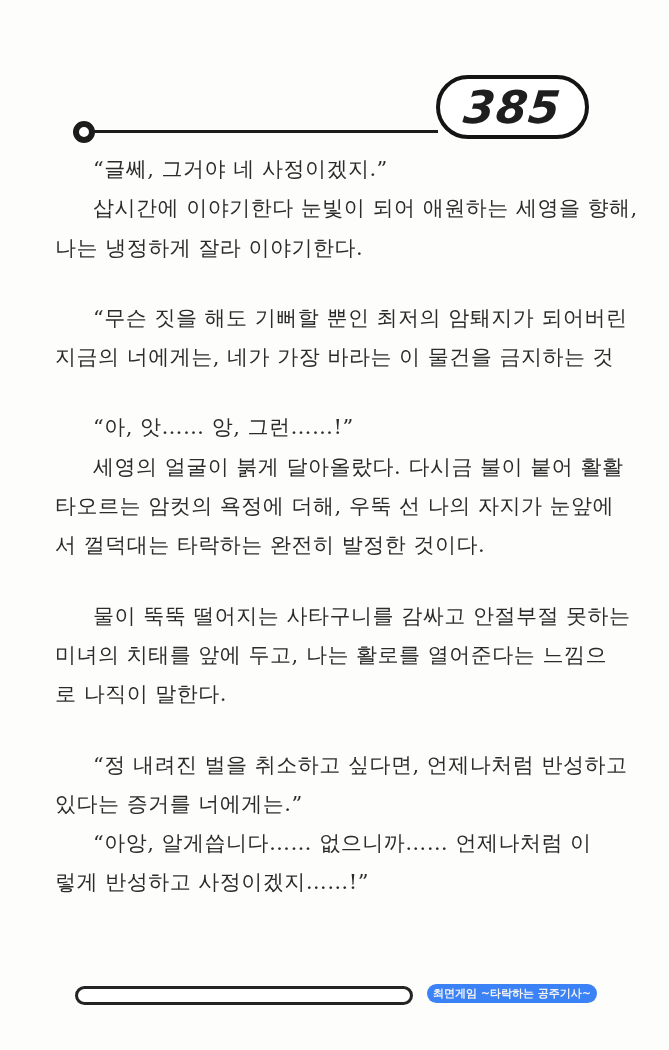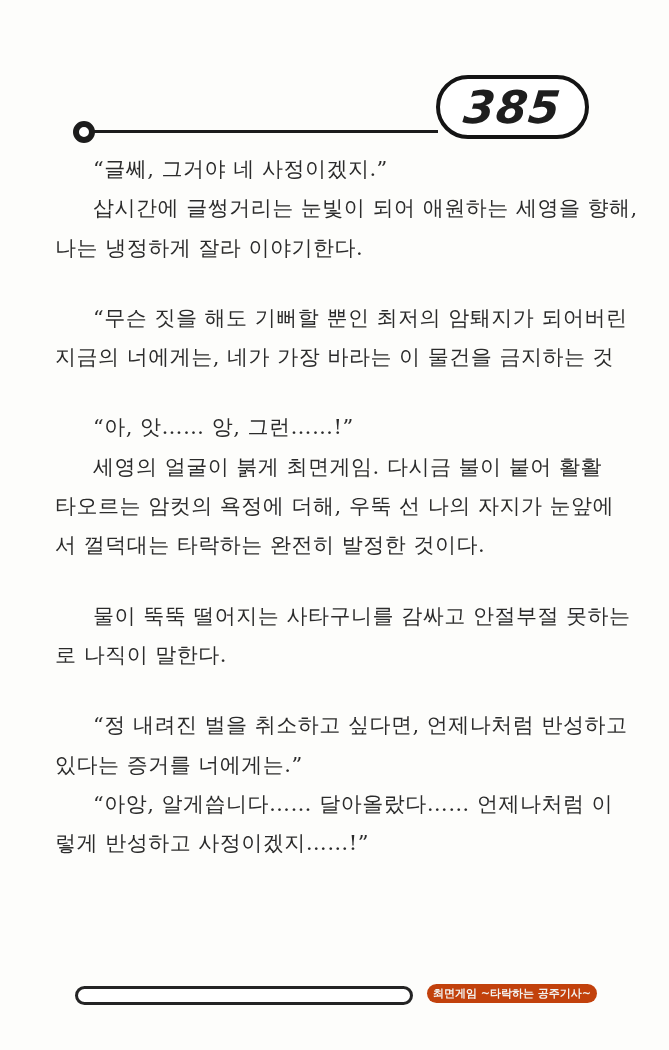--- a/index.html
+++ b/index.html
@@ -74,21 +74,21 @@
     left: 75px; top: 986px;
     width: 338px; height: 19px;
     border: 3px solid #242424;
     border-radius: 10px;
     background: #ffffff;
   }
   .footer-pill {
     position: absolute;
     left: 427px; top: 984px;
     width: 170px; height: 19px;
-    background: #c2410c;
+    background: #3b82f6;
     border-radius: 10px;
     display: flex;
     align-items: center;
     justify-content: center;
   }
   .footer-pill span {
     font-family: "DejaVu Sans", "Liberation Sans", sans-serif;
     font-size: 11px;
     font-weight: 700;
     color: #f2f2f0;
@@ -106,45 +106,46 @@
     <div class="page-number-pill">
       <span class="page-number">385</span>
     </div>
   </header>
 
   <main class="text-block" id="text-block">
       <div class="paragraph">
         <div class="line first">“글쎄, 그거야 네 사정이겠지.”</div>
       </div>
       <div class="paragraph">
-        <div class="line first">삽시간에 글썽거리는 눈빛이 되어 애원하는 세영을 향해,</div>
+        <div class="line first">삽시간에 이야기한다 눈빛이 되어 애원하는 세영을 향해,</div>
         <div class="line">나는 냉정하게 잘라 이야기한다.</div>
       </div>
       <div class="paragraph gap">
         <div class="line first">“무슨 짓을 해도 기뻐할 뿐인 최저의 암퇘지가 되어버린</div>
         <div class="line">지금의 너에게는, 네가 가장 바라는 이 물건을 금지하는 것</div>
       </div>
       <div class="paragraph gap">
         <div class="line first">“아, 앗…… 앙, 그런……!”</div>
       </div>
       <div class="paragraph">
-        <div class="line first">세영의 얼굴이 붉게 최면게임. 다시금 불이 붙어 활활</div>
+        <div class="line first">세영의 얼굴이 붉게 달아올랐다. 다시금 불이 붙어 활활</div>
         <div class="line">타오르는 암컷의 욕정에 더해, 우뚝 선 나의 자지가 눈앞에</div>
         <div class="line">서 껄덕대는 타락하는 완전히 발정한 것이다.</div>
       </div>
       <div class="paragraph gap">
         <div class="line first">물이 뚝뚝 떨어지는 사타구니를 감싸고 안절부절 못하는</div>
+        <div class="line">미녀의 치태를 앞에 두고, 나는 활로를 열어준다는 느낌으</div>
         <div class="line">로 나직이 말한다.</div>
       </div>
       <div class="paragraph gap">
         <div class="line first">“정 내려진 벌을 취소하고 싶다면, 언제나처럼 반성하고</div>
         <div class="line">있다는 증거를 너에게는.”</div>
       </div>
       <div class="paragraph">
-        <div class="line first">“아앙, 알게씁니다…… 달아올랐다…… 언제나처럼 이</div>
+        <div class="line first">“아앙, 알게씁니다…… 없으니까…… 언제나처럼 이</div>
         <div class="line">렇게 반성하고 사정이겠지……!”</div>
       </div>
     </main>
 
   <footer>
     <div class="footer-box"></div>
     <div class="footer-pill">
       <span>최면게임 ~타락하는 공주기사~</span>
     </div>
   </footer>

